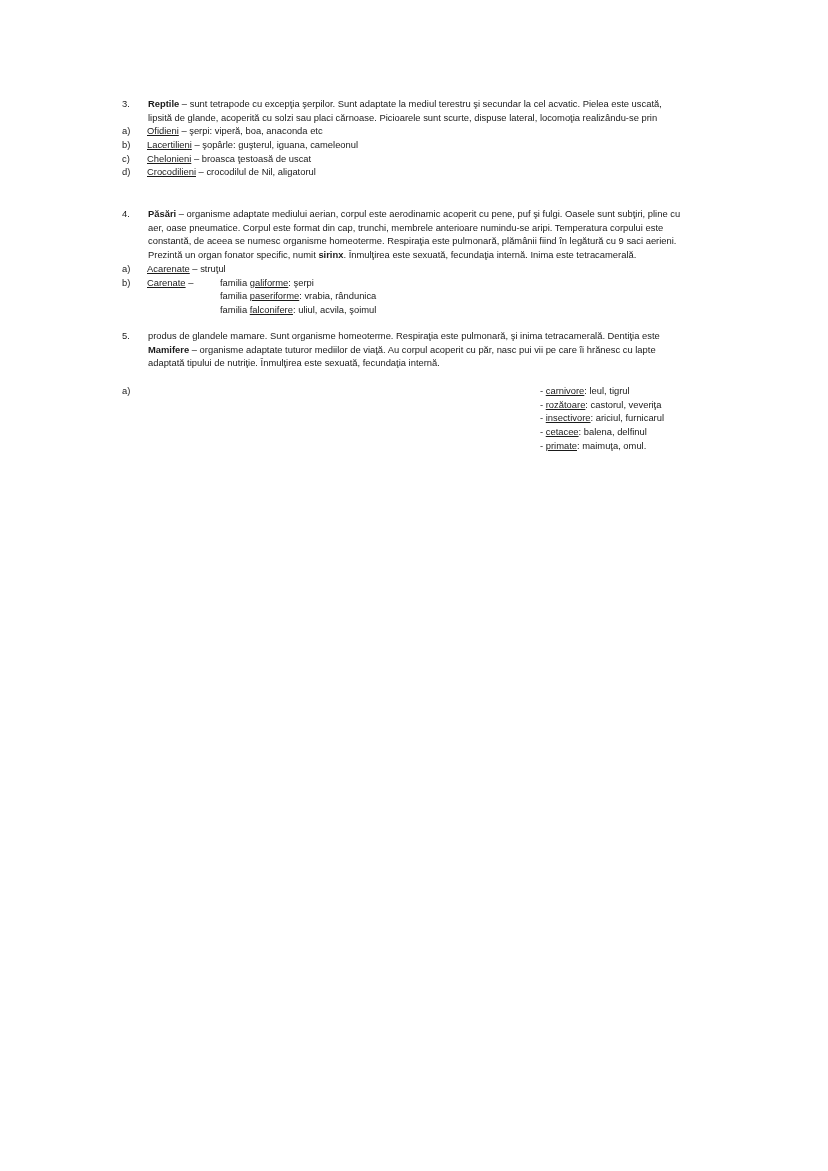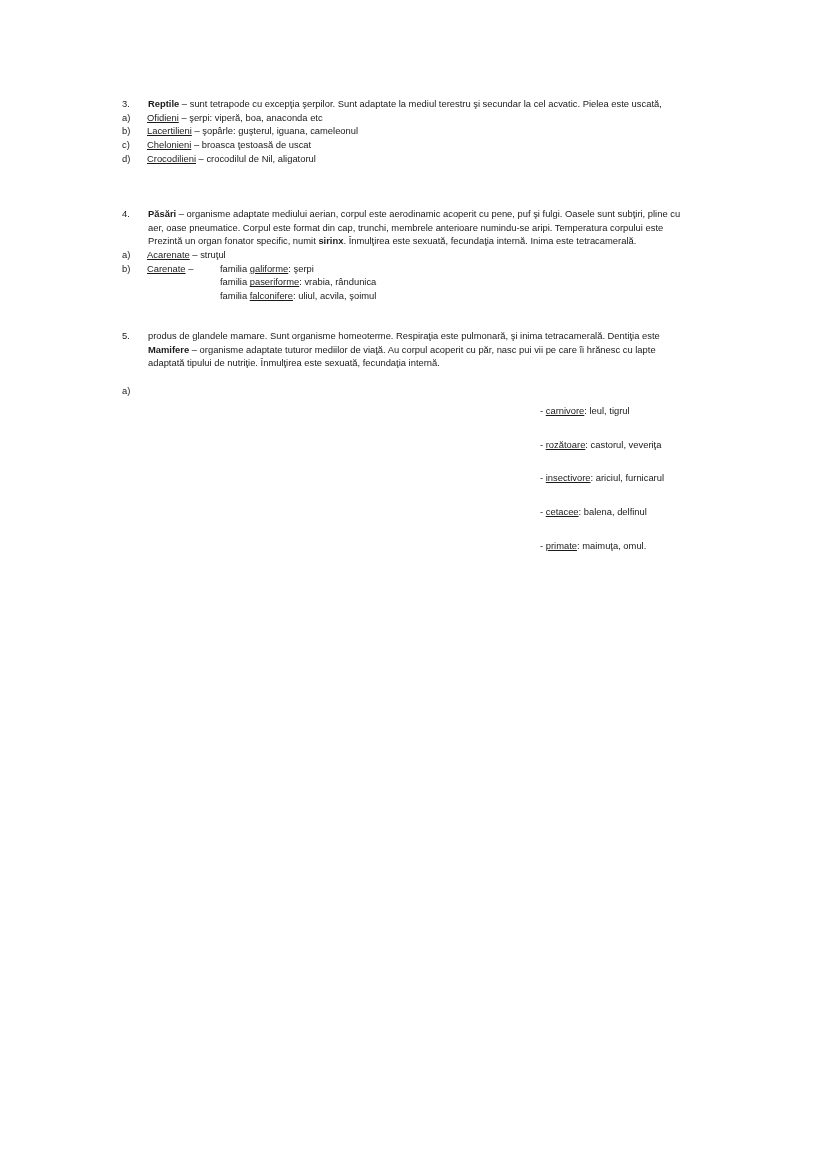--- a/index.html
+++ b/index.html
@@ -16,32 +16,33 @@
   .body { margin-left: 26px; }
   .para { text-align: left; }
   b { font-weight: bold; }
   u { text-underline-offset: 1px; }
   .sub { position: relative; height: 13.7px; }
   .sub .letter { position: absolute; left: 26px; width: 25px; }
   .sub .content { position: absolute; left: 51px; white-space: nowrap; }
   .carenate-block { position: relative; }
   .carenate-block .fam { position: absolute; left: 124px; white-space: nowrap; }
   .examples { position: absolute; left: 540px; top: 384px; white-space: nowrap; }
-  .examples div { height: 13.7px; margin-top: 20px; }
+  .examples div { height: 13.7px; }
 </style>
 </head>
 <body>
 
 <div class="page">
 
   <div class="section" style="top:97px;">
     <span class="num">3.</span>
     <div class="body">
       <div class="para">
         <div><b>Reptile</b><span> – </span><span>sunt tetrapode cu excepţia şerpilor. Sunt adaptate la mediul terestru şi secundar la cel acvatic. Pielea este uscată,</span></div>
+        <div>lipsită de glande, acoperită cu solzi sau placi cărnoase. Picioarele sunt scurte, dispuse lateral, locomoţia realizându-se prin</div>
       </div>
     </div>
     <div class="sub" style="margin-left:-26px;">
       <span class="letter">a)</span>
       <span class="content"><u>Ofidieni</u><span> – şerpi: viperă, boa, anaconda etc</span></span>
     </div>
     <div class="sub" style="margin-left:-26px;">
       <span class="letter">b)</span>
       <span class="content"><u>Lacertilieni</u><span> – şopârle: guşterul, iguana, cameleonul</span></span>
     </div>
@@ -54,20 +55,21 @@
       <span class="content"><u>Crocodilieni</u><span> – crocodilul de Nil, aligatorul</span></span>
     </div>
   </div>
 
   <div class="section" style="top:207px;">
     <span class="num">4.</span>
     <div class="body">
       <div class="para">
         <div><b>Păsări</b><span> – </span><span>organisme adaptate mediului aerian, corpul este aerodinamic acoperit cu pene, puf şi fulgi. Oasele sunt subţiri, pline cu</span></div>
         <div>aer, oase pneumatice. Corpul este format din cap, trunchi, membrele anterioare numindu-se aripi. Temperatura corpului este</div>
+        <div>constantă, de aceea se numesc organisme homeoterme. Respiraţia este pulmonară, plămânii fiind în legătură cu 9 saci aerieni.</div>
         <div><span>Prezintă un organ fonator specific, numit </span><b>sirinx</b><span>. Înmulţirea este sexuată, fecundaţia internă. Inima este tetracamerală.</span></div>
       </div>
     </div>
     <div class="sub" style="margin-left:-26px;">
       <span class="letter">a)</span>
       <span class="content"><u>Acarenate</u><span> – struţul</span></span>
     </div>
     <div class="sub carenate-block" style="margin-left:-26px;">
       <span class="letter">b)</span>
       <span class="content"><u>Carenate</u><span> –</span></span>

